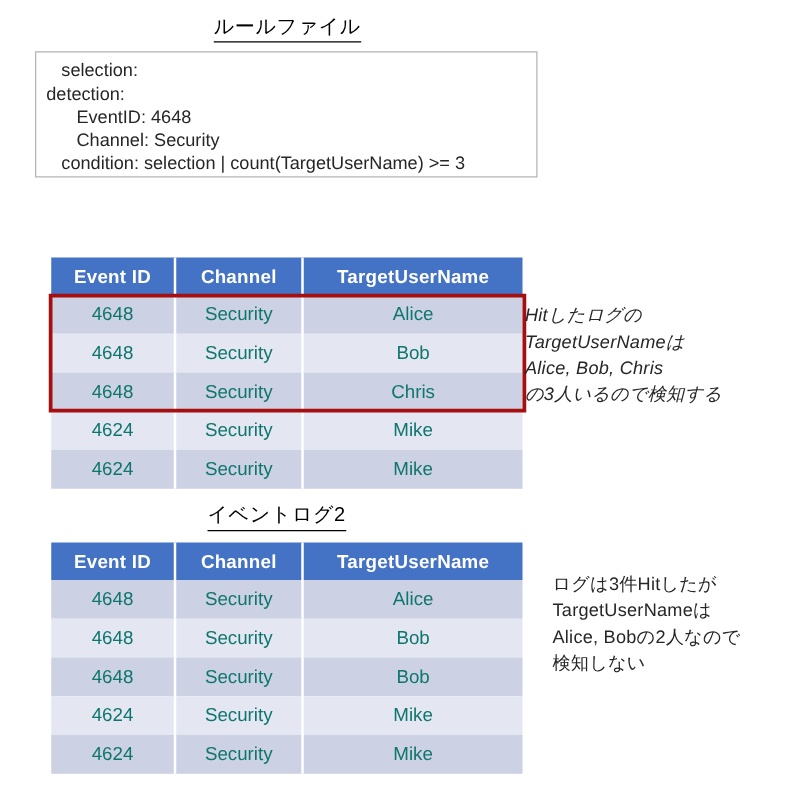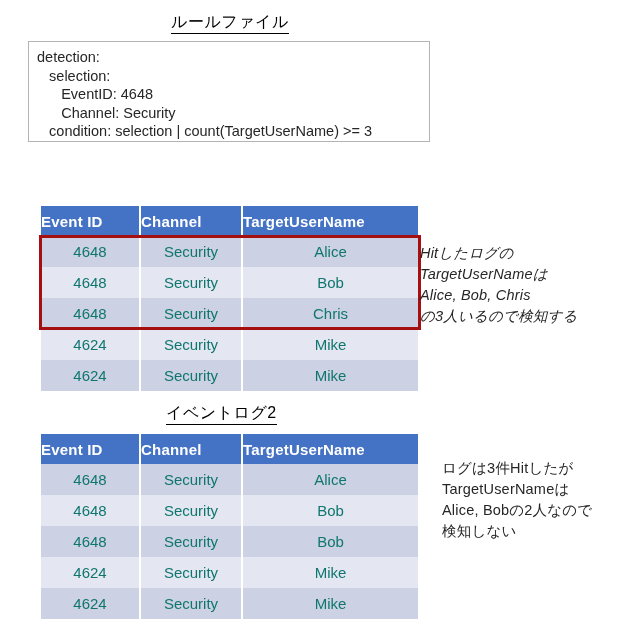--- a/index.html
+++ b/index.html
@@ -71,21 +71,21 @@
   .log-table col.c-id   { width: 99px; }
   .log-table col.c-ch   { width: 102px; }
   .log-table col.c-user { width: 176px; }
 
   .log-table th {
     height: 30px;
     background: #4472c4;
     color: #ffffff;
     font-size: 15px;
     font-weight: bold;
-    text-align: left;
+    text-align: center;
     border-right: 2px solid #ffffff;
     padding: 0;
     letter-spacing: 0.2px;
   }
   .log-table th:last-child { border-right: none; }
 
   .log-table td {
     height: 31px;
     font-size: 15px;
     text-align: center;
@@ -132,22 +132,22 @@
   #log2-note { left: 442px; top: 458px; width: 200px; }
 </style>
 </head>
 <body>
 
 <div class="canvas">
 
   <div class="section-title" id="rule-title">ルールファイル</div>
 
   <div class="rule-box">
+    <div class="rule-line">   selection:</div>
     <div class="rule-line">detection:</div>
-    <div class="rule-line">   selection:</div>
     <div class="rule-line">      EventID: 4648</div>
     <div class="rule-line">      Channel: Security</div>
     <div class="rule-line">   condition: selection | count(TargetUserName) &gt;= 3</div>
   </div>
 
 
   <table class="log-table" id="log1-table">
     <colgroup>
       <col class="c-id">
         <col class="c-ch">

